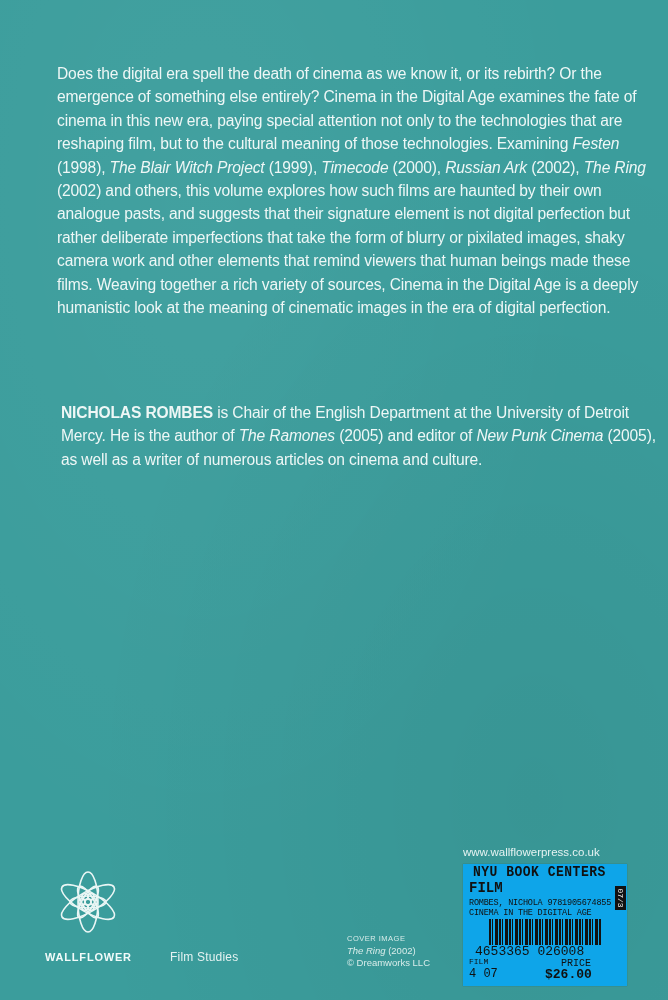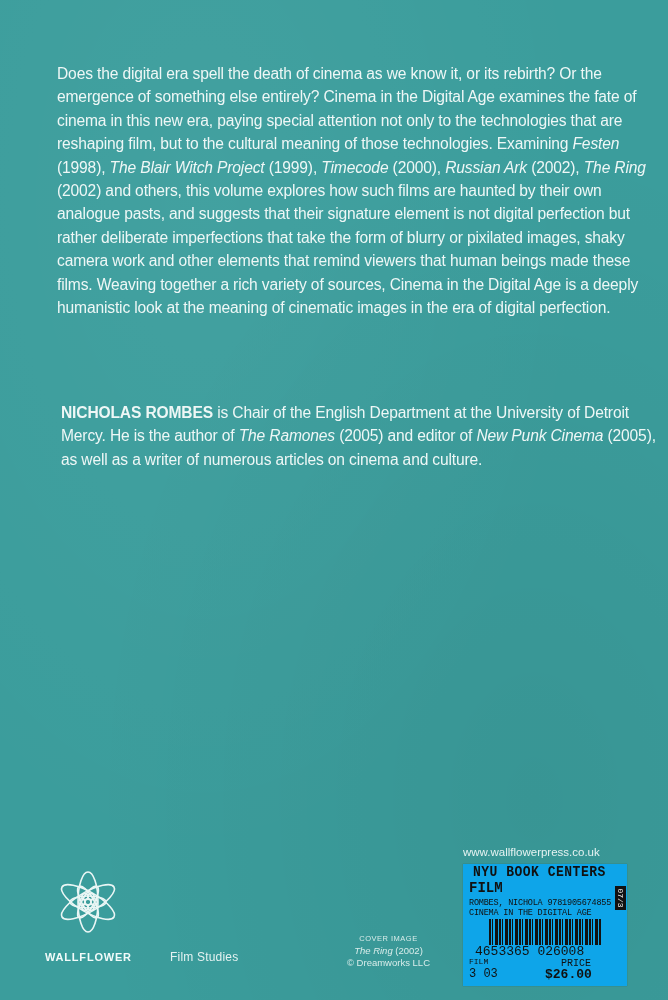--- a/index.html
+++ b/index.html
@@ -34,21 +34,21 @@
     }
     .publisher {
       position: absolute; left: 45px; top: 951px;
       font-size: 11px; font-weight: bold; letter-spacing: 0.8px; color: #f2fbfa;
     }
     .series {
       position: absolute; left: 170px; top: 950px;
       font-size: 12px; color: #e4f2f1; letter-spacing: 0.2px;
     }
     .credit {
-      position: absolute; right: 238px; top: 933px; text-align: center;
+      position: absolute; right: 238px; top: 933px; text-align: left;
       font-size: 9.5px; line-height: 12px; color: #d8ecea;
     }
     .credit .lbl { font-size: 7.5px; letter-spacing: 0.5px; }
     .url {
       position: absolute; left: 463px; top: 846px;
       font-size: 11.5px; color: #e6f3f2;
     }
     .sticker {
       position: absolute; left: 463px; top: 864px; width: 164px; height: 122px;
       background: #0ea5e9; box-shadow: 0 0 1px rgba(0,0,0,0.3);
@@ -113,16 +113,16 @@
 
 <div class="sticker">
   <div class="store">NYU BOOK CENTERS</div>
   <div class="section">FILM</div>
   <div class="line1">ROMBES, NICHOLA 9781905674855</div>
   <div class="line2">CINEMA IN THE DIGITAL AGE</div>
   <div class="vcode">07/3</div>
   <div class="barcode"></div>
   <div class="barnum">4653365 026008</div>
   <div class="dept-lbl">FILM</div>
-  <div class="dept-val">3 03</div>
+  <div class="dept-val">4 07</div>
   <div class="price-lbl">PRICE</div>
   <div class="price-val">$26.00</div>
 </div>
 
 </body></html>

